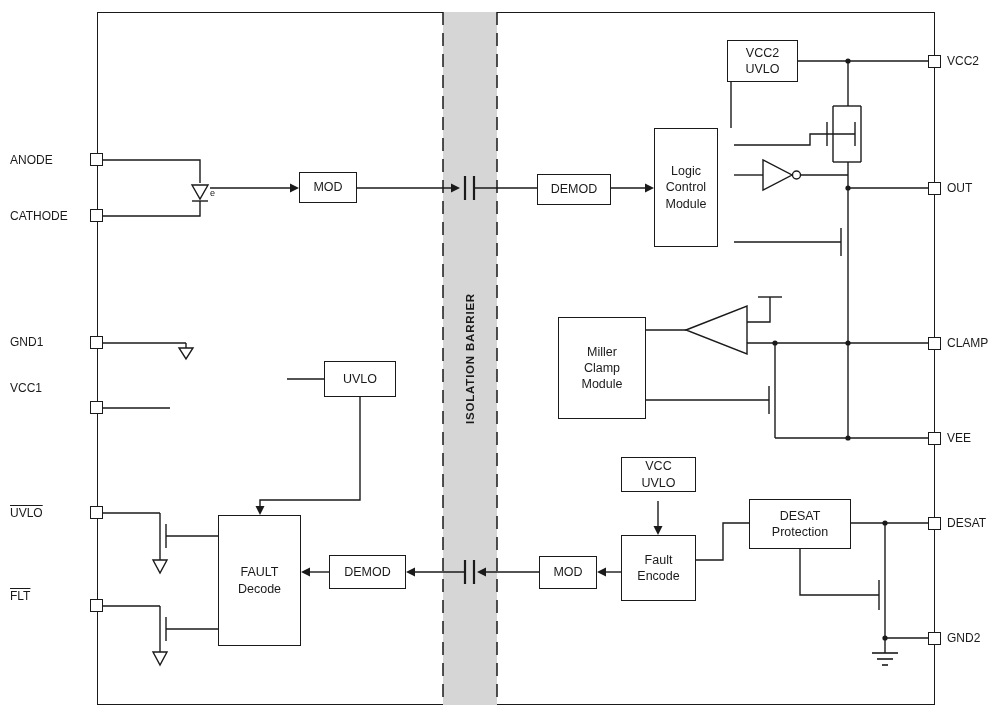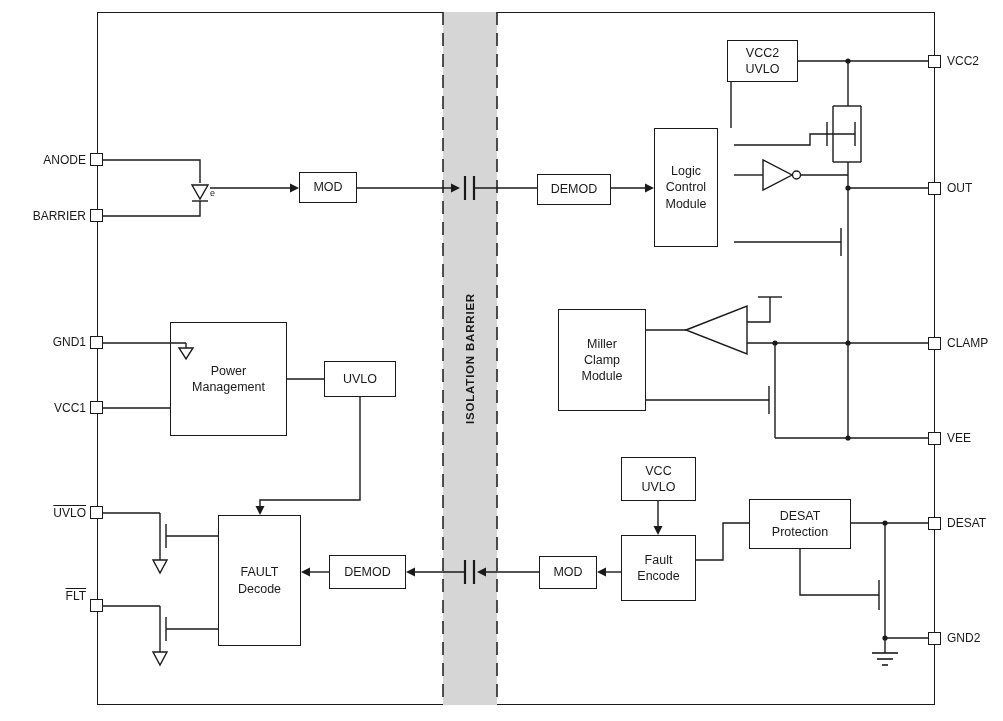--- a/index.html
+++ b/index.html
@@ -12,21 +12,21 @@
               text-align:center;font-size:11.5px;font-weight:700;letter-spacing:.8px;
               transform:rotate(-90deg);}
   svg.wires{position:absolute;left:0;top:0;}
   .block{position:absolute;border:1.5px solid #1a1a1a;box-sizing:border-box;
          display:flex;align-items:center;justify-content:center;text-align:center;
          background:transparent;z-index:3;}
   .block span{white-space:pre-line;font-size:12.5px;line-height:1.3;}
   .pin{position:absolute;width:13px;height:13px;border:1.4px solid #1a1a1a;
        background:#fff;box-sizing:border-box;z-index:4;}
   .plbl{position:absolute;height:16px;line-height:16px;font-size:12px;z-index:4;}
-  .plbl.l{left:10px;width:76px;text-align:right;}
+  .plbl.l{left:10px;width:76px;}
   .plbl.r{left:947px;width:70px;text-align:left;}
   .ov{text-decoration:overline;}
 </style>
 </head>
 <body>
 
 <div class="canvas">
 
   <div class="outer"></div>
   <div class="band"></div>
@@ -193,66 +193,62 @@
       <span>Logic
 Control
 Module</span>
     </div>
   <div class="block" style="left:299px;top:172px;width:58px;height:31px">
       <span>MOD</span>
     </div>
   <div class="block" style="left:537px;top:174px;width:74px;height:31px">
       <span>DEMOD</span>
     </div>
-  <div class="block" style="left:170px;top:322px;width:117px;height:114px">
-      <span>Power
-Management</span>
-    </div>
   <div class="block" style="left:324px;top:361px;width:72px;height:36px">
       <span>UVLO</span>
     </div>
-  <div class="block" style="left:558px;top:309px;width:88px;height:102px">
+  <div class="block" style="left:558px;top:317px;width:88px;height:102px">
       <span>Miller
 Clamp
 Module</span>
     </div>
   <div class="block" style="left:218px;top:515px;width:83px;height:131px">
       <span>FAULT
 Decode</span>
     </div>
   <div class="block" style="left:329px;top:555px;width:77px;height:34px">
       <span>DEMOD</span>
     </div>
   <div class="block" style="left:539px;top:556px;width:58px;height:33px">
       <span>MOD</span>
     </div>
-  <div class="block" style="left:621px;top:457px;width:75px;height:44px">
+  <div class="block" style="left:621px;top:457px;width:75px;height:35px">
       <span>VCC
 UVLO</span>
     </div>
   <div class="block" style="left:621px;top:535px;width:75px;height:66px">
       <span>Fault
 Encode</span>
     </div>
   <div class="block" style="left:749px;top:499px;width:102px;height:50px">
       <span>DESAT
 Protection</span>
     </div>
 
   <div class="pin" style="left:90px;top:153px"></div>
   <div class="pin" style="left:90px;top:209px"></div>
   <div class="pin" style="left:90px;top:336px"></div>
   <div class="pin" style="left:90px;top:401px"></div>
   <div class="pin" style="left:90px;top:506px"></div>
   <div class="pin" style="left:90px;top:599px"></div>
 
   <div class="plbl l" style="top:152px">ANODE</div>
-  <div class="plbl l" style="top:208px">BARRIER</div>
+  <div class="plbl l" style="top:208px">CATHODE</div>
   <div class="plbl l" style="top:334px">GND1</div>
-  <div class="plbl l" style="top:400px">VCC1</div>
+  <div class="plbl l" style="top:380px">VCC1</div>
   <div class="plbl l ov" style="top:505px">UVLO</div>
   <div class="plbl l ov" style="top:588px">FLT</div>
 
   <div class="pin" style="left:928px;top:55px"></div>
   <div class="pin" style="left:928px;top:182px"></div>
   <div class="pin" style="left:928px;top:337px"></div>
   <div class="pin" style="left:928px;top:432px"></div>
   <div class="pin" style="left:928px;top:517px"></div>
   <div class="pin" style="left:928px;top:632px"></div>
 

